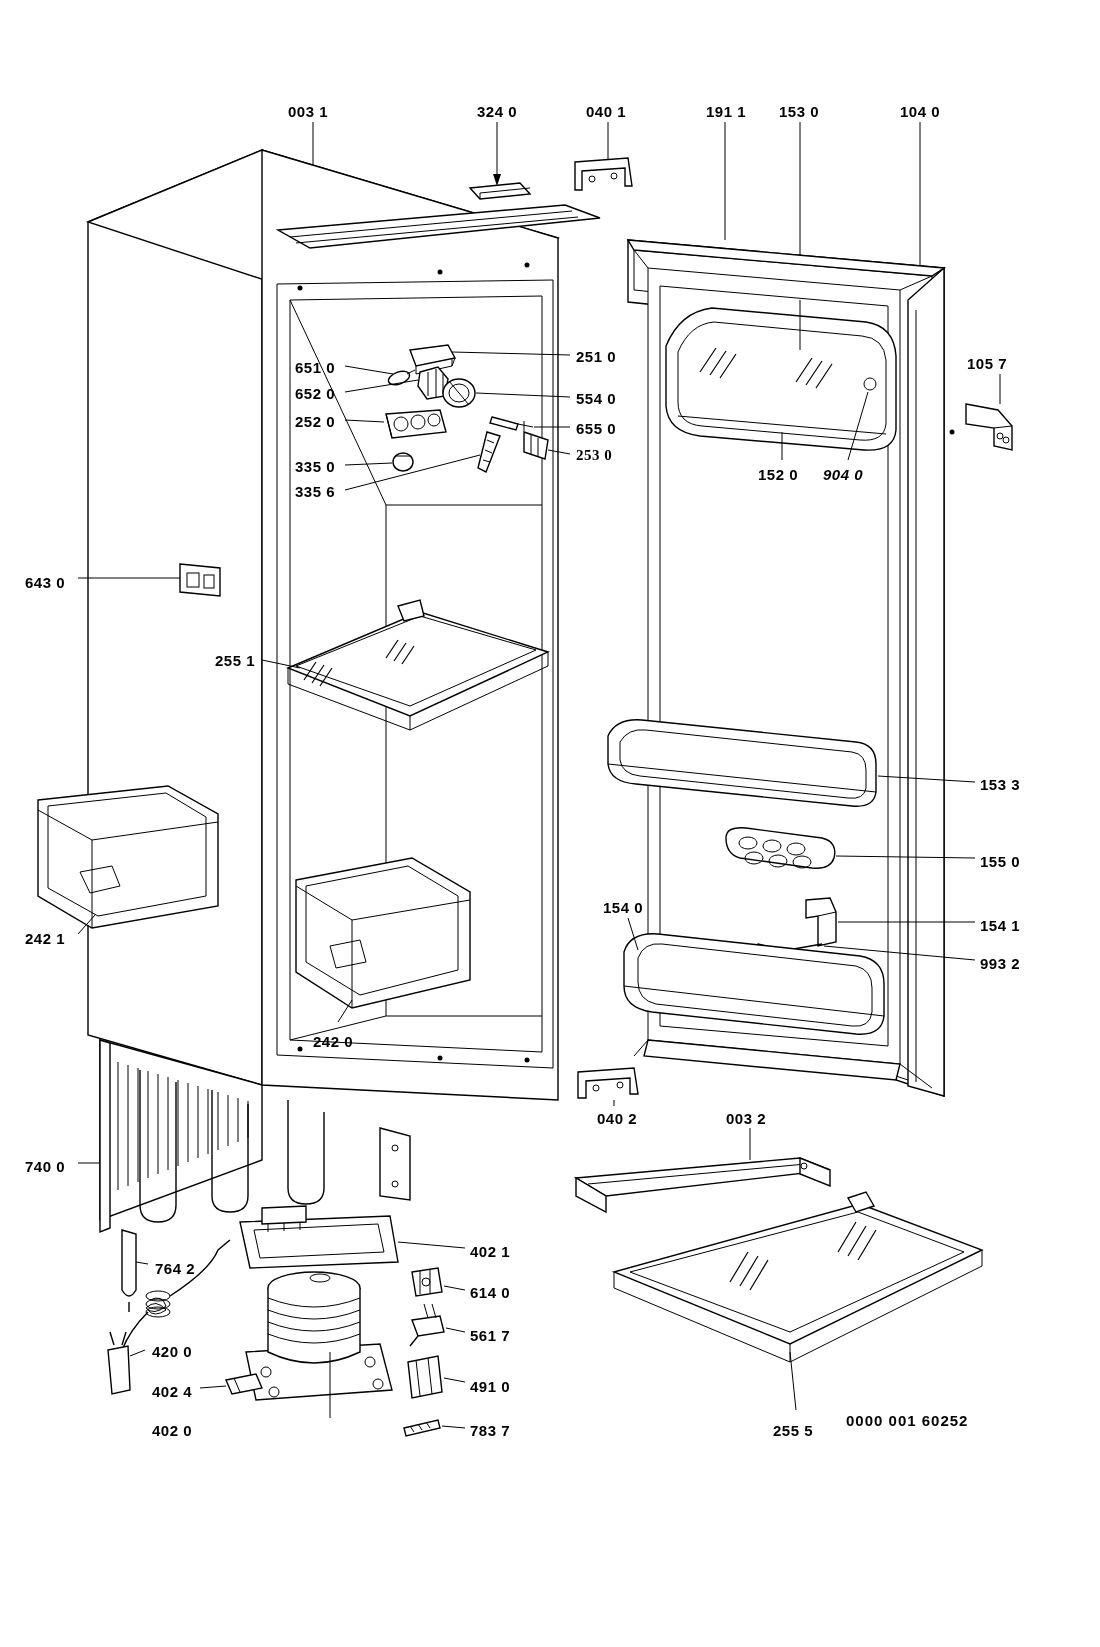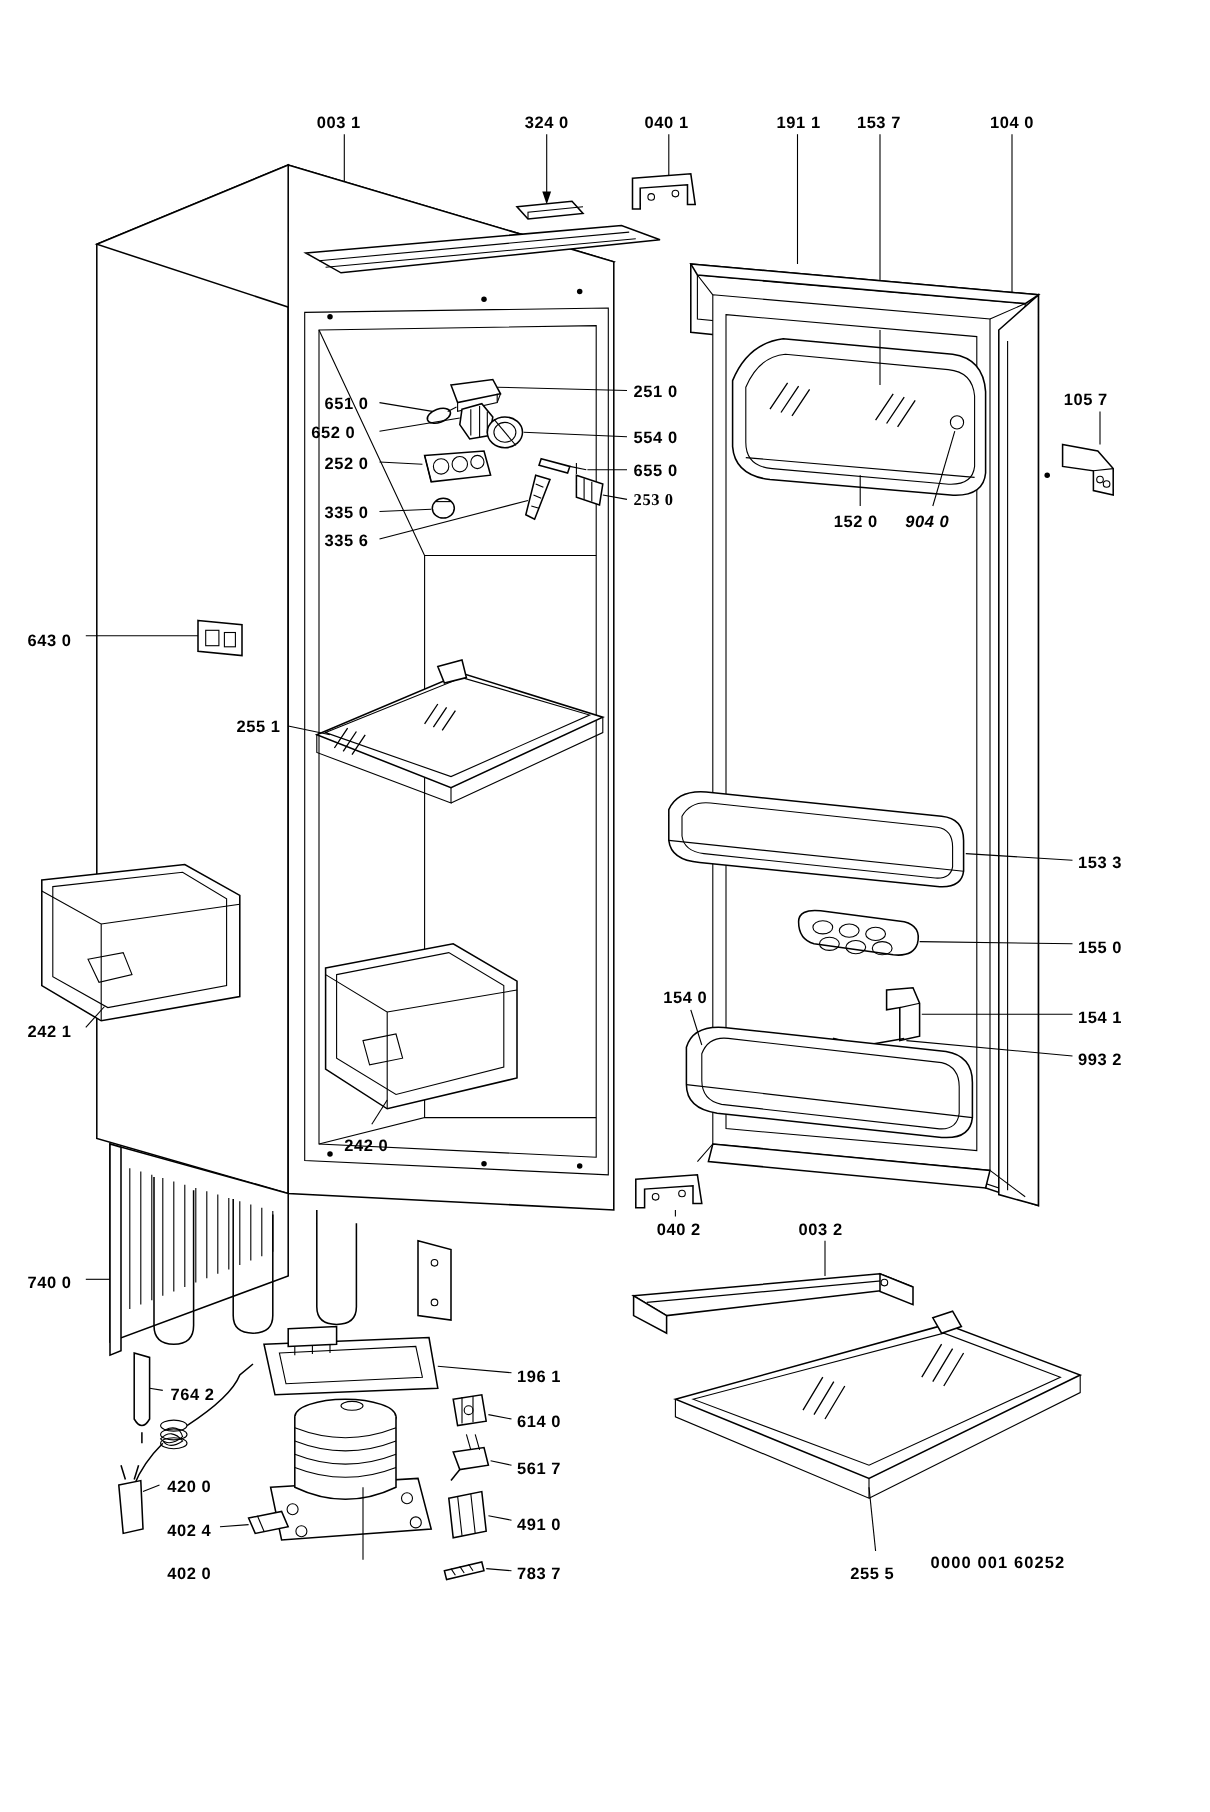--- a/index.html
+++ b/index.html
@@ -360,47 +360,47 @@
     <circle cx="952" cy="432" r="2.5" fill="#000"></circle>
   </g>
   <path class="thin" d="M1000,374 L1000,404"></path>
 
 </svg>
 
 <div class="lbl" style="left:288px;top:103px;">003 1</div>
 <div class="lbl" style="left:477px;top:103px;">324 0</div>
 <div class="lbl" style="left:586px;top:103px;">040 1</div>
 <div class="lbl" style="left:706px;top:103px;">191 1</div>
-<div class="lbl" style="left:779px;top:103px;">153 7</div>
+<div class="lbl" style="left:779px;top:103px;">153 0</div>
 <div class="lbl" style="left:900px;top:103px;">104 0</div>
 <div class="lbl" style="left:967px;top:355px;">105 7</div>
 <div class="lbl" style="left:295px;top:359px;">651 0</div>
 <div class="lbl" style="left:576px;top:348px;">251 0</div>
-<div class="lbl" style="left:283px;top:385px;">652 0</div>
+<div class="lbl" style="left:295px;top:385px;">652 0</div>
 <div class="lbl" style="left:576px;top:390px;">554 0</div>
 <div class="lbl" style="left:295px;top:413px;">252 0</div>
 <div class="lbl" style="left:576px;top:420px;">655 0</div>
 <div class="lbl" style="left:576px;top:447px;font-family:Liberation Serif, serif;">253 0</div>
 <div class="lbl" style="left:295px;top:458px;">335 0</div>
 <div class="lbl" style="left:295px;top:483px;">335 6</div>
 <div class="lbl" style="left:758px;top:466px;">152 0</div>
 <div class="lbl" style="left:823px;top:466px;font-style:italic;">904 0</div>
 <div class="lbl" style="left:25px;top:574px;">643 0</div>
 <div class="lbl" style="left:215px;top:652px;">255 1</div>
 <div class="lbl" style="left:980px;top:776px;">153 3</div>
 <div class="lbl" style="left:980px;top:853px;">155 0</div>
 <div class="lbl" style="left:25px;top:930px;">242 1</div>
 <div class="lbl" style="left:603px;top:899px;">154 0</div>
 <div class="lbl" style="left:980px;top:917px;">154 1</div>
 <div class="lbl" style="left:980px;top:955px;">993 2</div>
 <div class="lbl" style="left:313px;top:1033px;">242 0</div>
 <div class="lbl" style="left:597px;top:1110px;">040 2</div>
 <div class="lbl" style="left:726px;top:1110px;">003 2</div>
 <div class="lbl" style="left:25px;top:1158px;">740 0</div>
-<div class="lbl" style="left:470px;top:1243px;">196 1</div>
+<div class="lbl" style="left:470px;top:1243px;">402 1</div>
 <div class="lbl" style="left:155px;top:1260px;">764 2</div>
 <div class="lbl" style="left:470px;top:1284px;">614 0</div>
 <div class="lbl" style="left:470px;top:1327px;">561 7</div>
 <div class="lbl" style="left:152px;top:1343px;">420 0</div>
 <div class="lbl" style="left:152px;top:1383px;">402 4</div>
 <div class="lbl" style="left:470px;top:1378px;">491 0</div>
 <div class="lbl" style="left:152px;top:1422px;">402 0</div>
 <div class="lbl" style="left:470px;top:1422px;">783 7</div>
 <div class="lbl" style="left:773px;top:1422px;">255 5</div>
 

